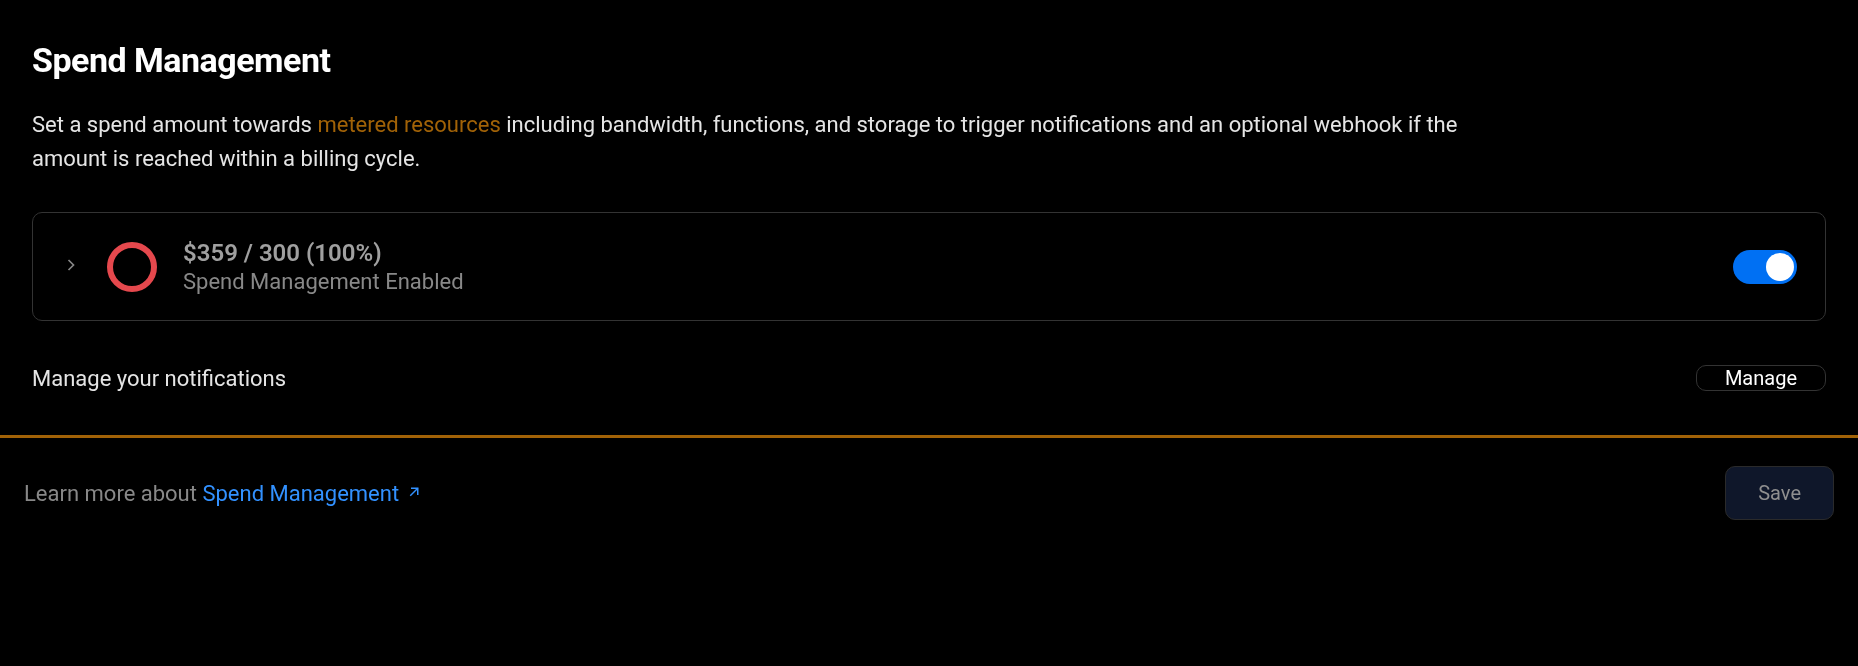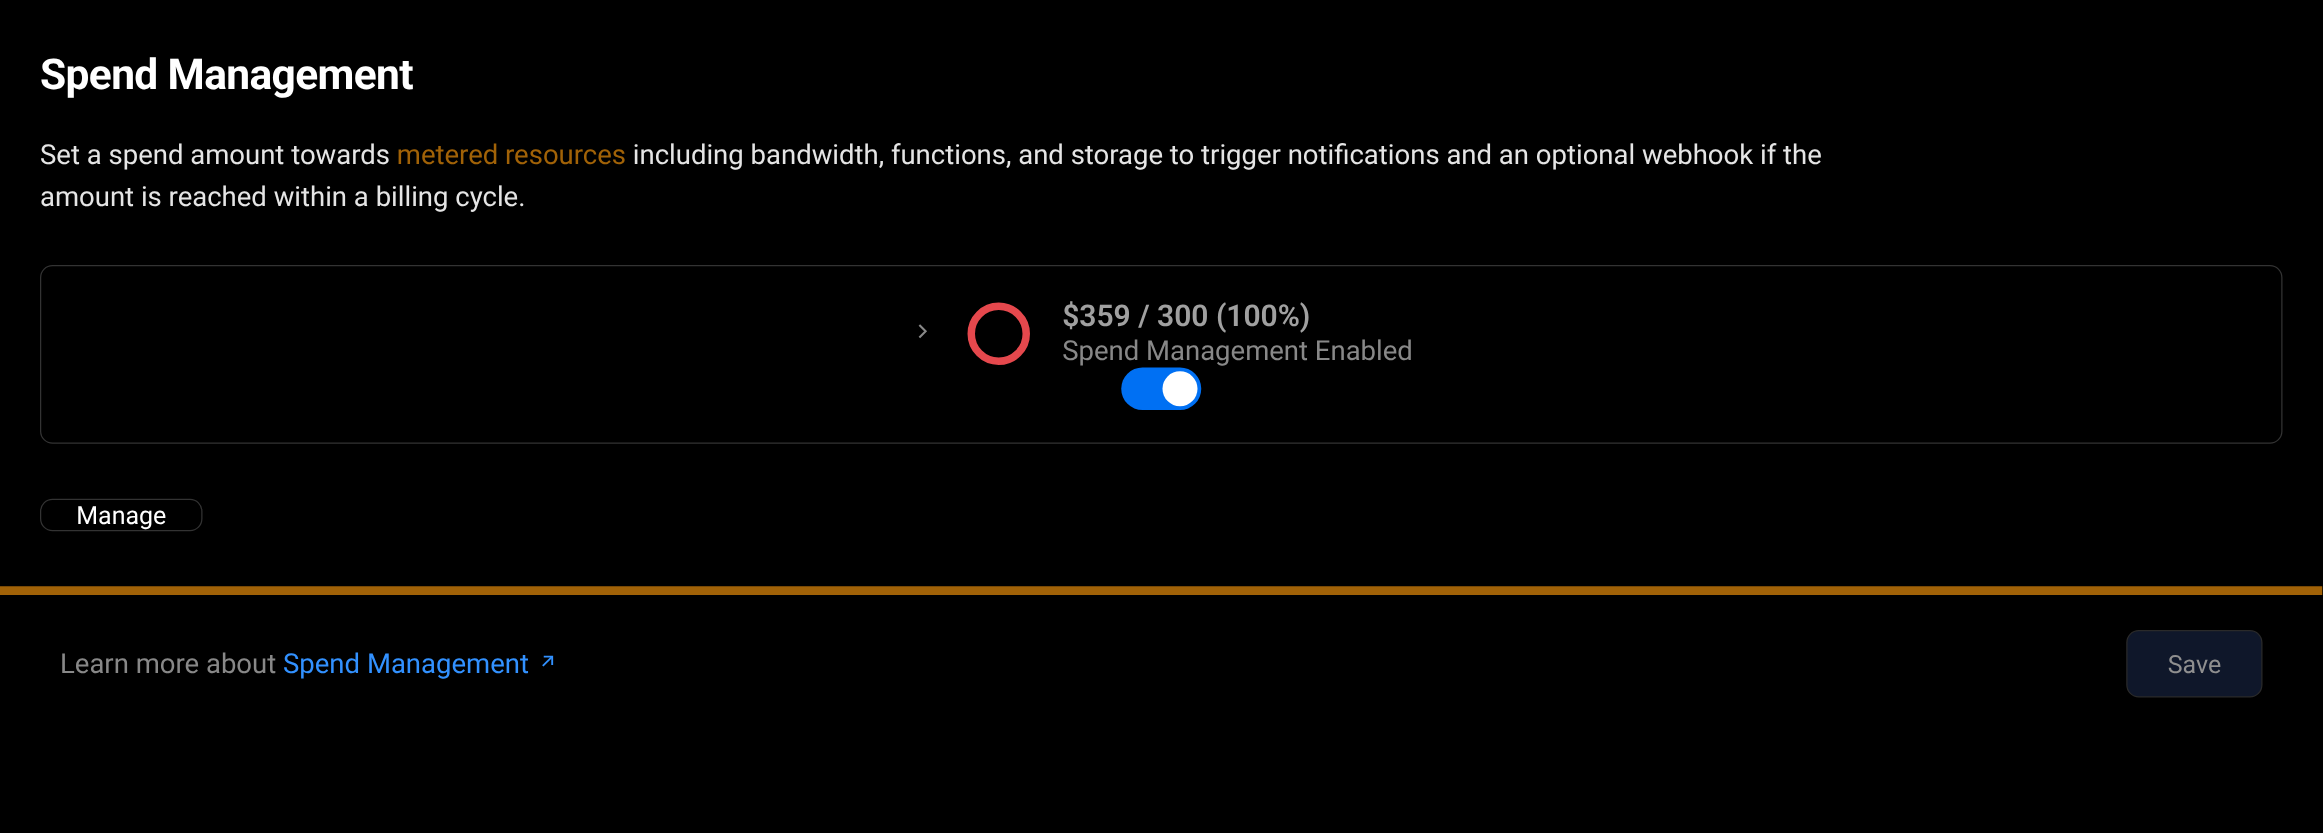--- a/index.html
+++ b/index.html
@@ -32,21 +32,20 @@
     text-decoration: none;
   }
   .status-card {
     border: 1px solid #333333;
     border-radius: 10px;
     padding: 26px 28px;
     display: flex;
     align-items: center;
     justify-content: space-between;
     margin-bottom: 44px;
-    flex-direction: column;
   }
   .status-left {
     display: flex;
     align-items: center;
     gap: 24px;
   }
   .chevron-icon svg {
     width: 20px;
     height: 20px;
     stroke: #888888;
@@ -103,24 +102,24 @@
     background: transparent;
     border: 1px solid #333333;
     color: #ffffff;
     font-size: 20px;
     padding: 0 28px;
     border-radius: 10px;
     cursor: pointer;
     font-family: inherit;
   }
   .footer {
-    border-top: 7px solid #a16207;
+    border-top: 3px solid #a16207;
     margin-left: -32px;
     margin-right: -32px;
-    padding: 28px 48px;
+    padding: 28px 24px;
     display: flex;
     align-items: center;
     justify-content: space-between;
   }
   .footer-text {
     font-size: 22px;
     color: #888888;
   }
   .footer-link {
     color: #3291ff;
@@ -172,20 +171,21 @@
       <div class="status-amount">$359 / 300 (100%)</div>
       <div class="status-label">Spend Management Enabled</div>
     </div>
   </div>
   <div class="toggle">
     <div class="toggle-knob"></div>
   </div>
 </div>
 
 <div class="notifications-row">
+  <div class="notifications-label">Manage your notifications</div>
   <button class="manage-button">Manage</button>
 </div>
 
 <div class="footer">
   <div class="footer-text">
     <span>Learn more about </span><a href="#" class="footer-link">
       <span>Spend Management</span>
       <span class="external-icon">
         <svg viewBox="0 0 24 24">
           <path d="M7 17L17 7"></path>

